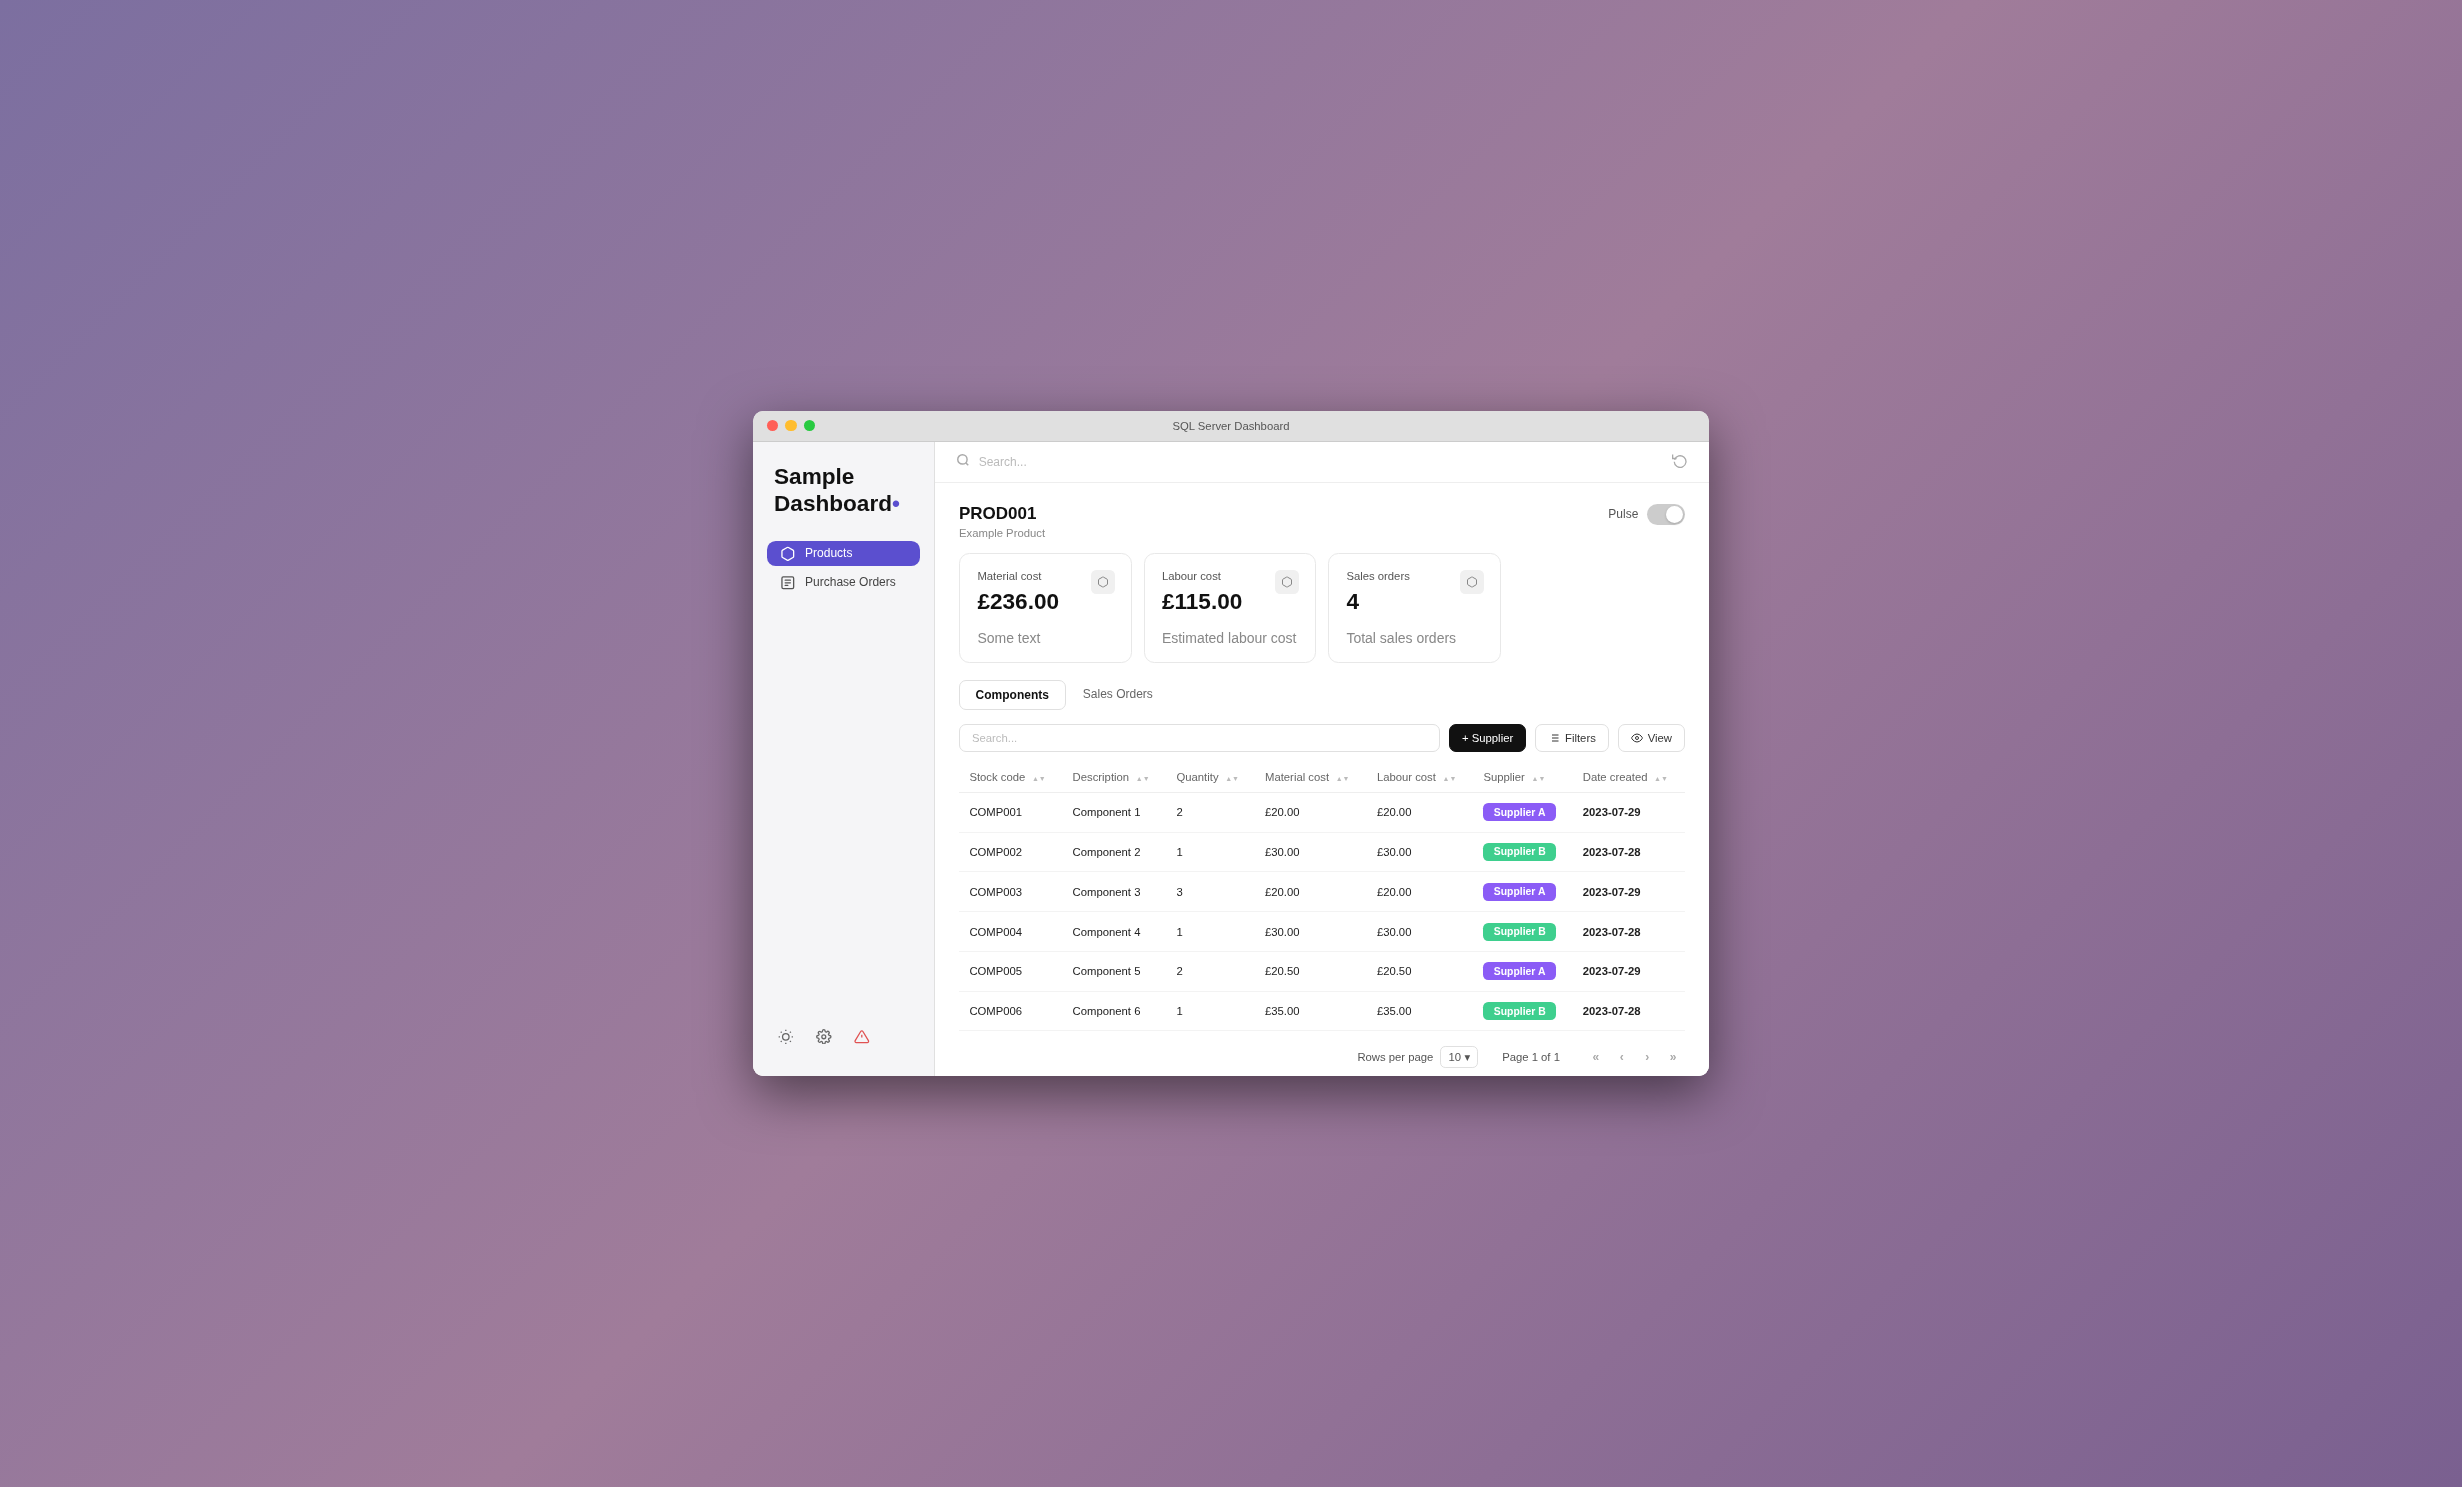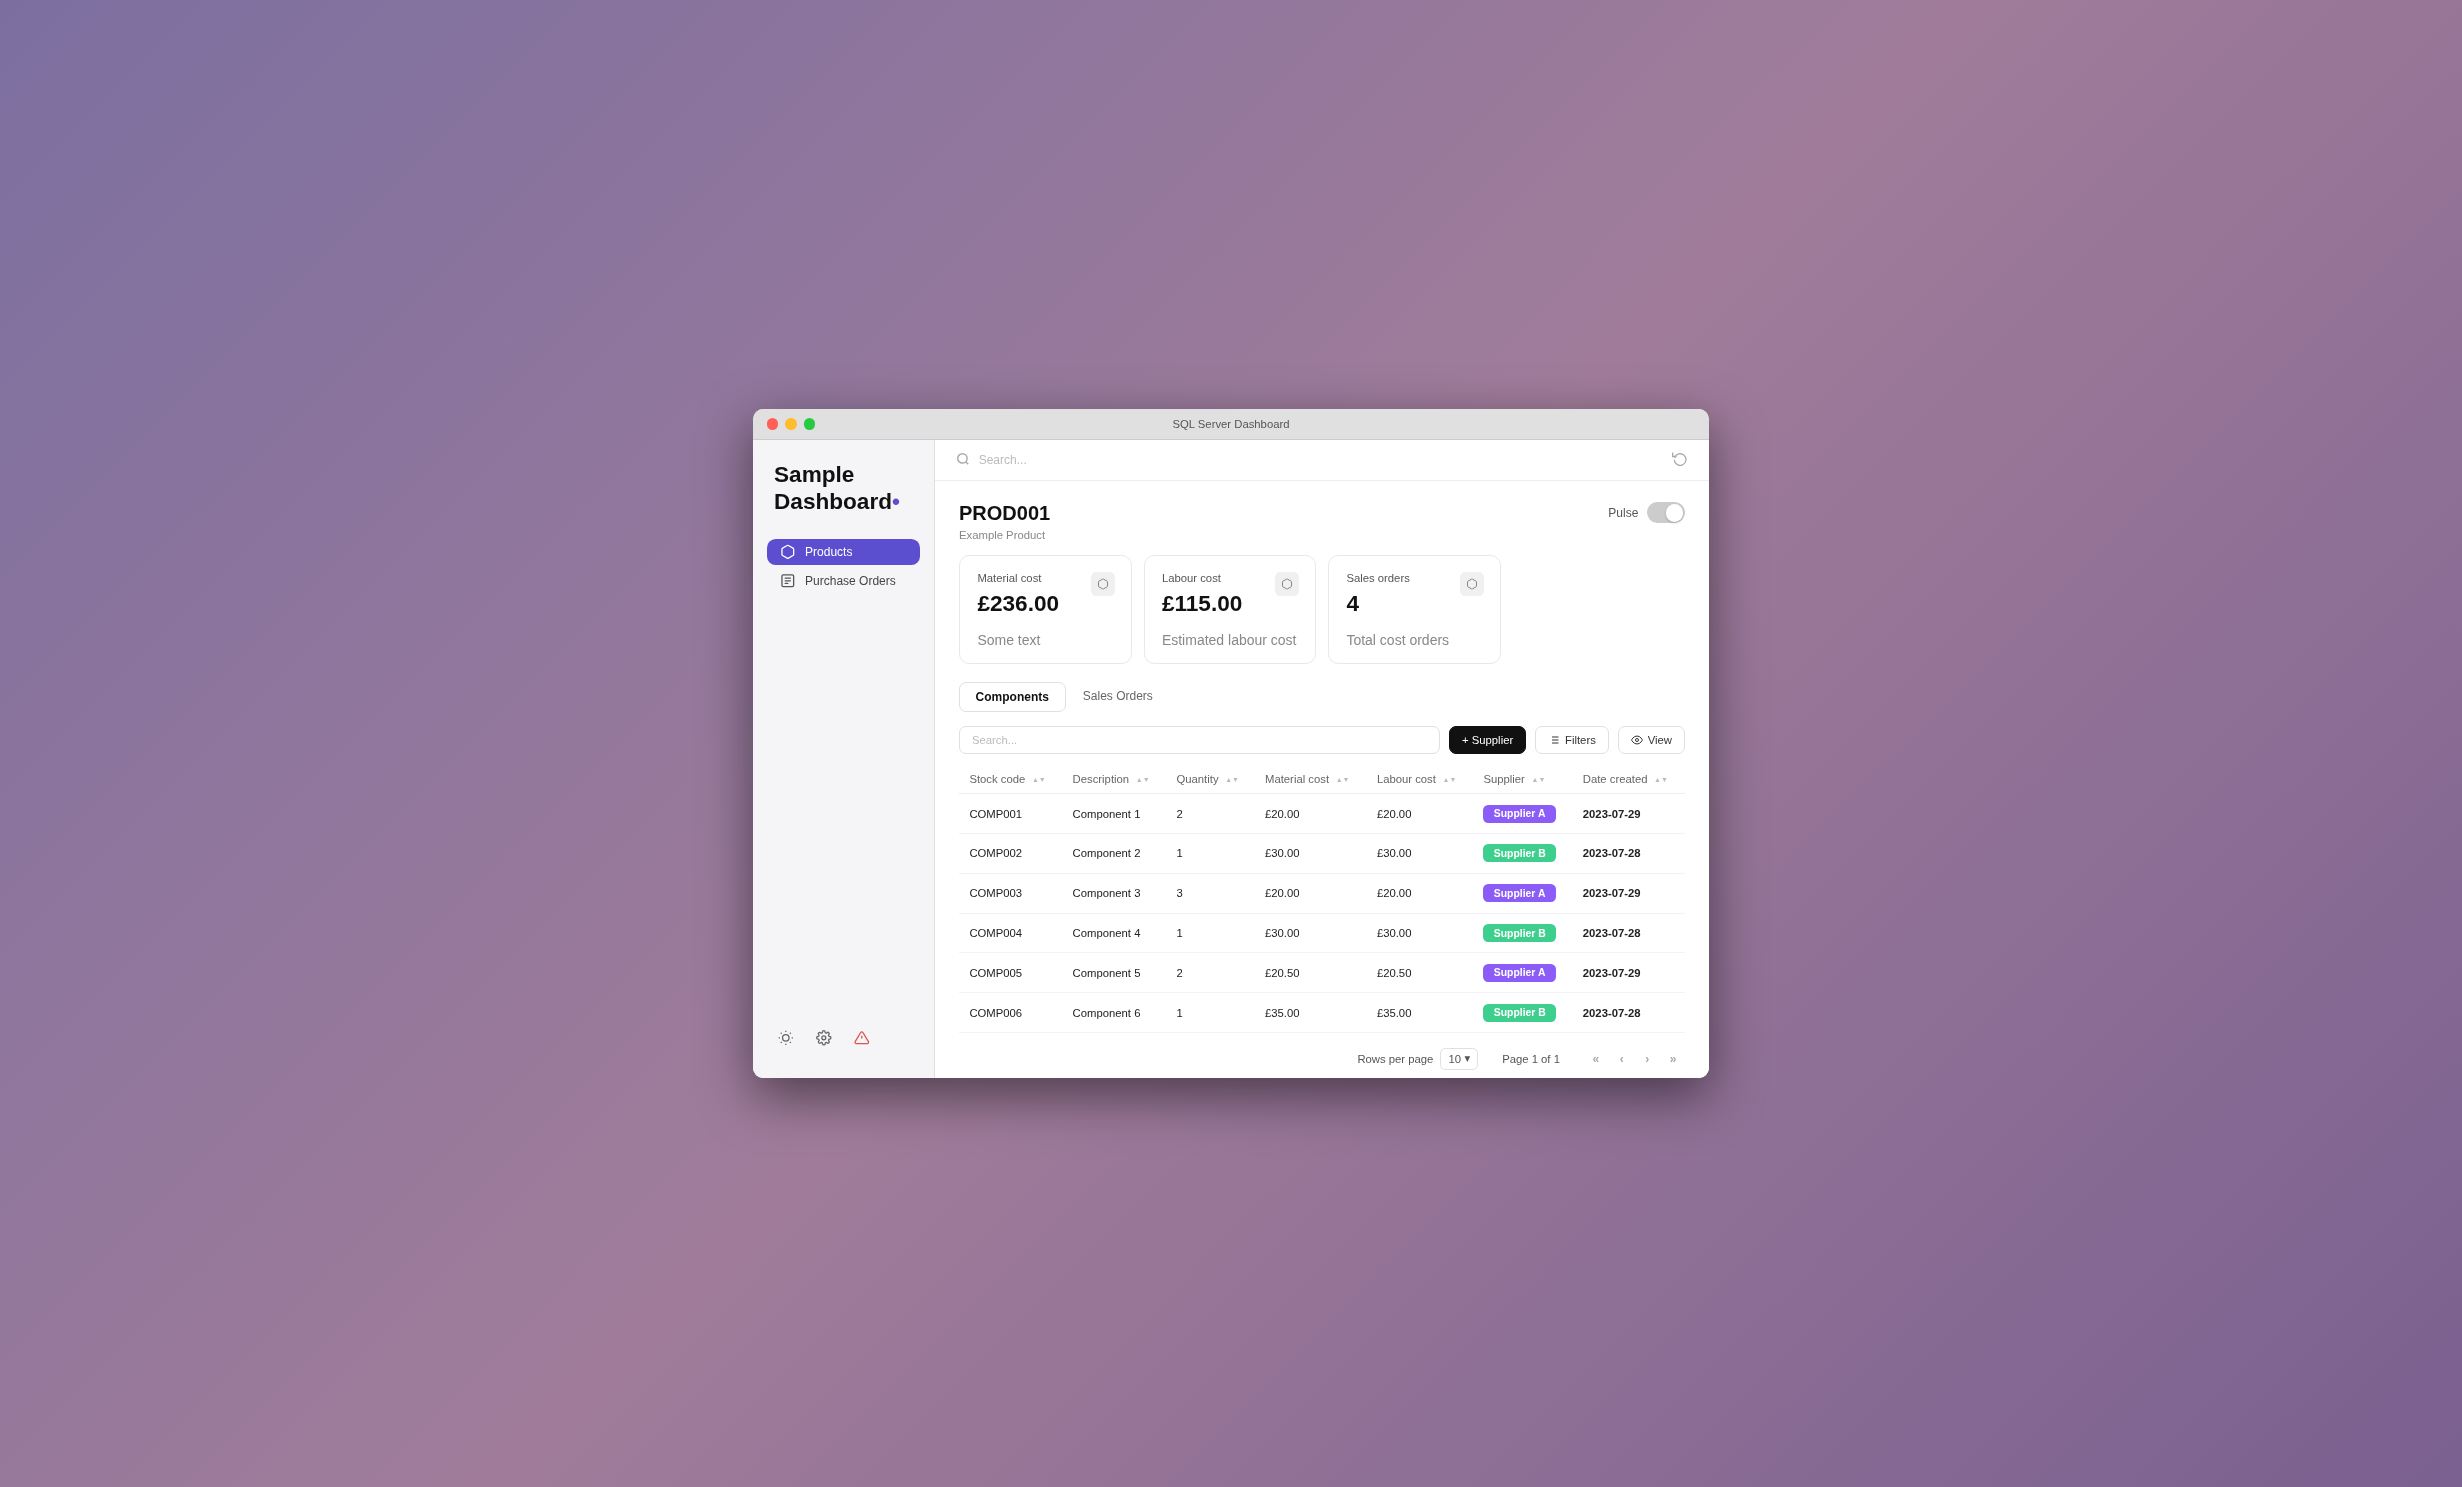--- a/index.html
+++ b/index.html
@@ -162,21 +162,21 @@
     .history-icon { color: #aaa; font-size: 15.6px; cursor: pointer; }
 
     
     .product-header {
       padding: 21px 24px 14px;
       display: flex;
       align-items: flex-start;
       justify-content: space-between;
     }
     .product-id {
-      font-size: 20px;
+      font-size: 17px;
       font-weight: 700;
       color: #111;
     }
     .product-name {
       font-size: 11.3px;
       color: #888;
       margin-top: 3.5px;
     }
     .pulse-toggle {
       display: flex;
@@ -524,21 +524,21 @@
           <div class="metric-sub">Estimated labour cost</div>
           <div class="metric-icon">
             <svg width="12" height="12" viewBox="0 0 24 24" fill="none" stroke="#888" stroke-width="2">
               <path d="M21 16V8a2 2 0 0 0-1-1.73l-7-4a2 2 0 0 0-2 0l-7 4A2 2 0 0 0 3 8v8a2 2 0 0 0 1 1.73l7 4a2 2 0 0 0 2 0l7-4A2 2 0 0 0 21 16z"></path>
             </svg>
           </div>
         </div>
         <div class="metric-card">
           <div class="metric-label">Sales orders</div>
           <div class="metric-value">4</div>
-          <div class="metric-sub">Total cost orders</div>
+          <div class="metric-sub">Total sales orders</div>
           <div class="metric-icon">
             <svg width="12" height="12" viewBox="0 0 24 24" fill="none" stroke="#888" stroke-width="2">
               <path d="M21 16V8a2 2 0 0 0-1-1.73l-7-4a2 2 0 0 0-2 0l-7 4A2 2 0 0 0 3 8v8a2 2 0 0 0 1 1.73l7 4a2 2 0 0 0 2 0l7-4A2 2 0 0 0 21 16z"></path>
             </svg>
           </div>
         </div>
       </div>
 
       <div class="tabs-row">
         <div class="tab active">Components</div>

